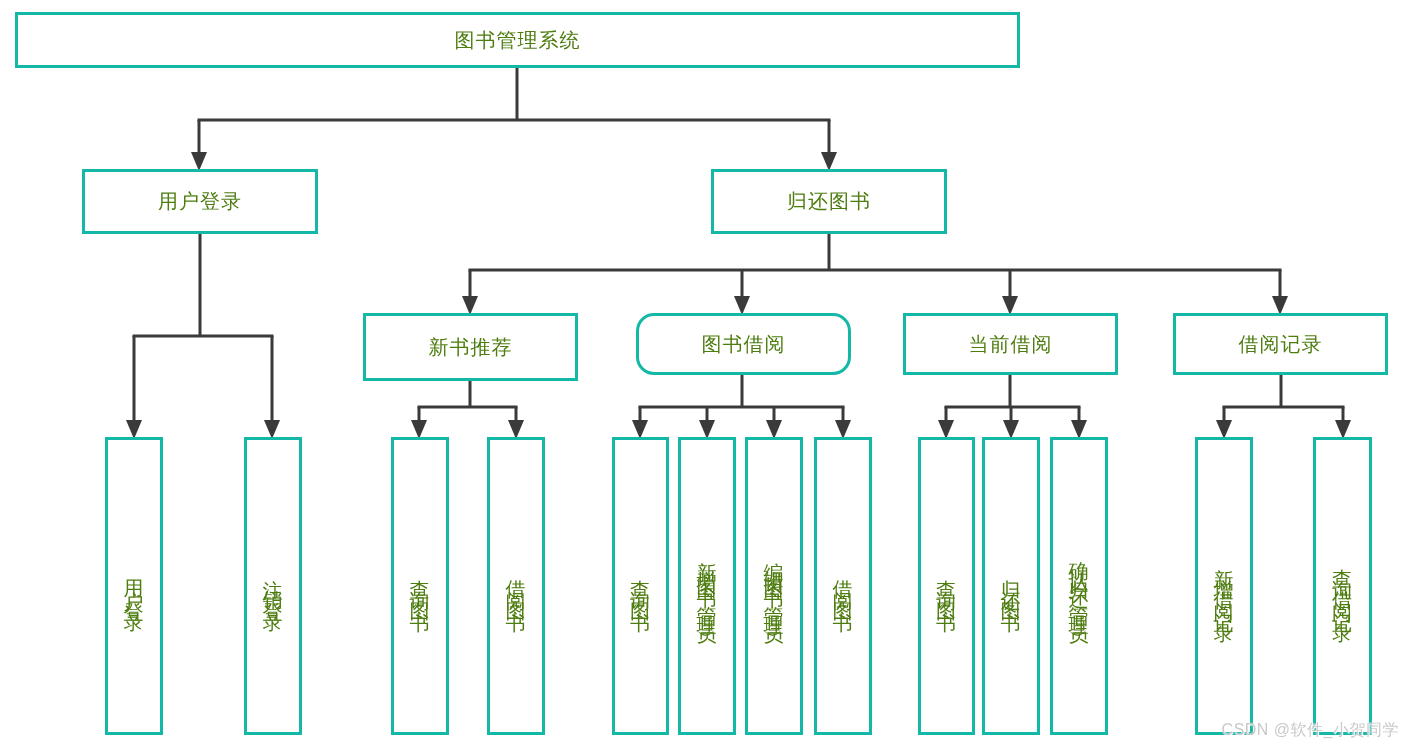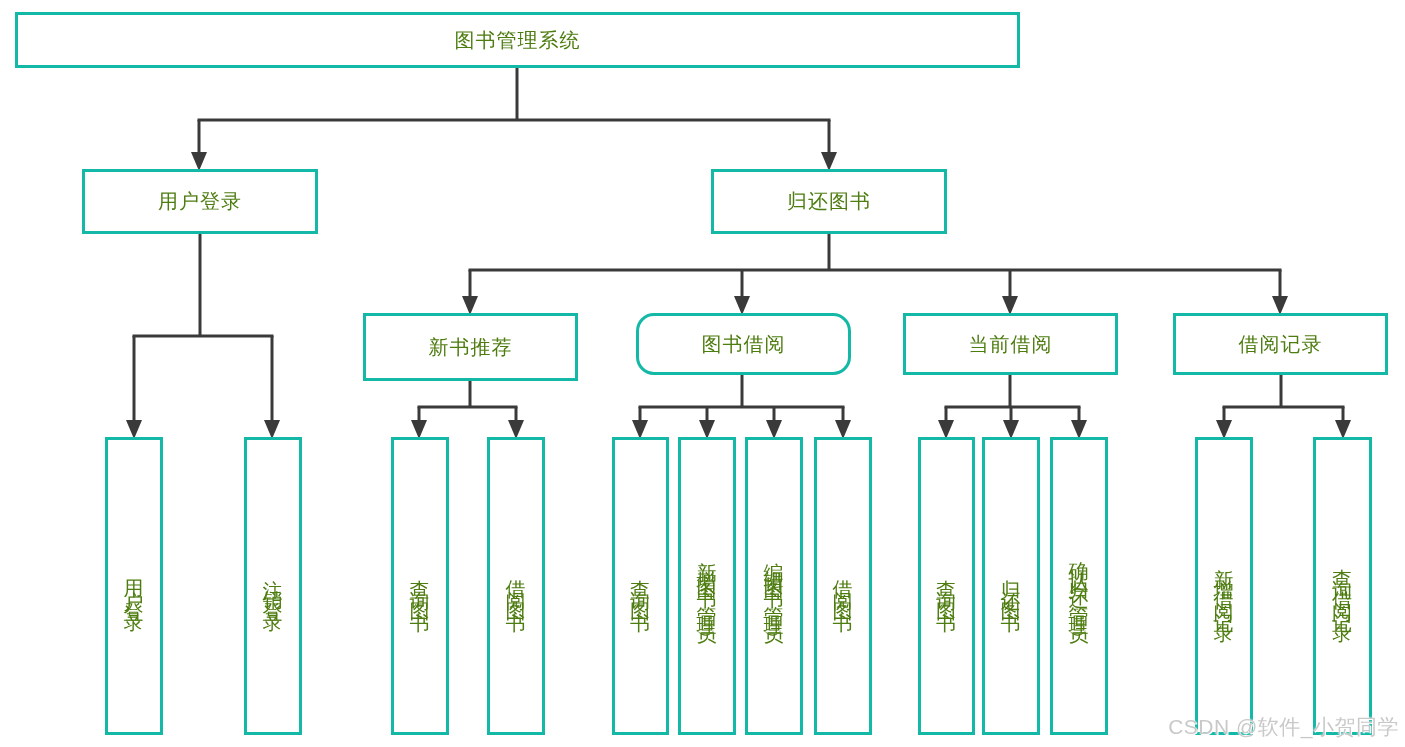--- a/index.html
+++ b/index.html
@@ -48,21 +48,21 @@
     font-size: 20px;
     line-height: 1;
     letter-spacing: 11px;
     white-space: nowrap;
     max-height: 286px;
   }
   #watermark {
     position: absolute;
     right: 6px;
     bottom: 6px;
-    font-size: 21px;
+    font-size: 16px;
     color: #c9c9c9;
     text-shadow: 0 0 2px #ffffff, 1px 1px 0 #ffffff;
     letter-spacing: 0.5px;
     white-space: nowrap;
     margin-top: 33px;
   }
 </style>
 </head>
 <body>
 

